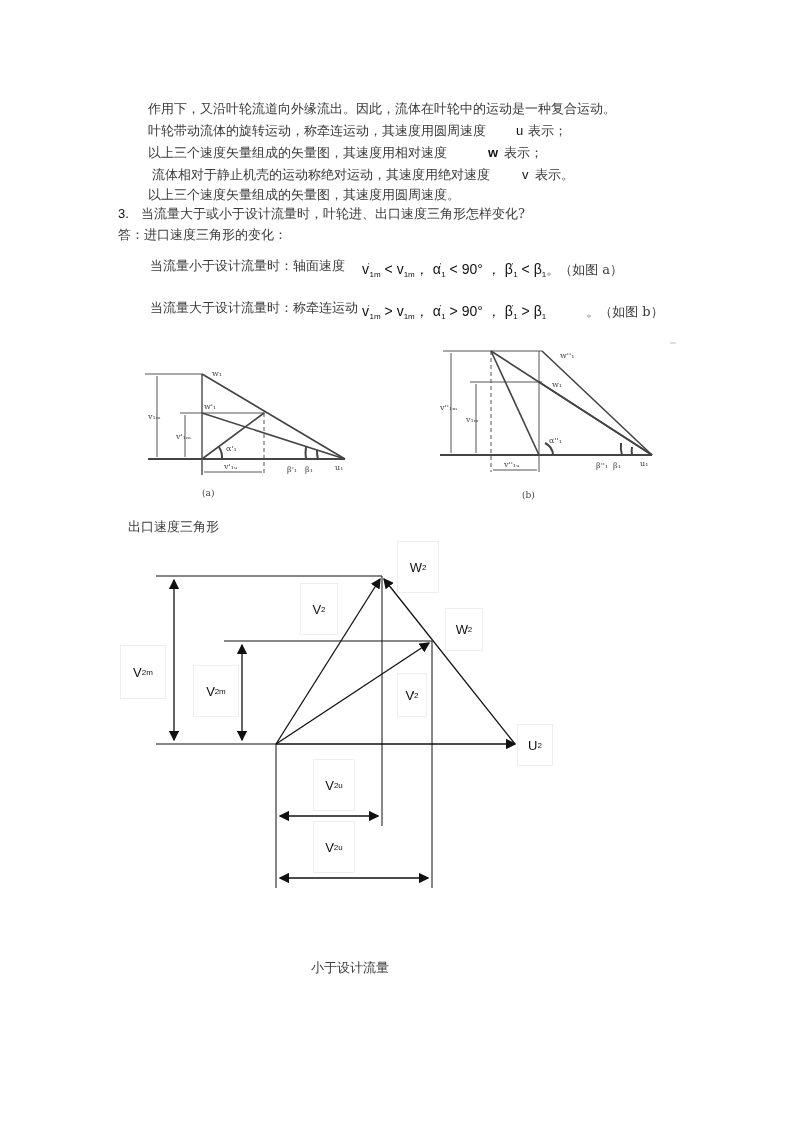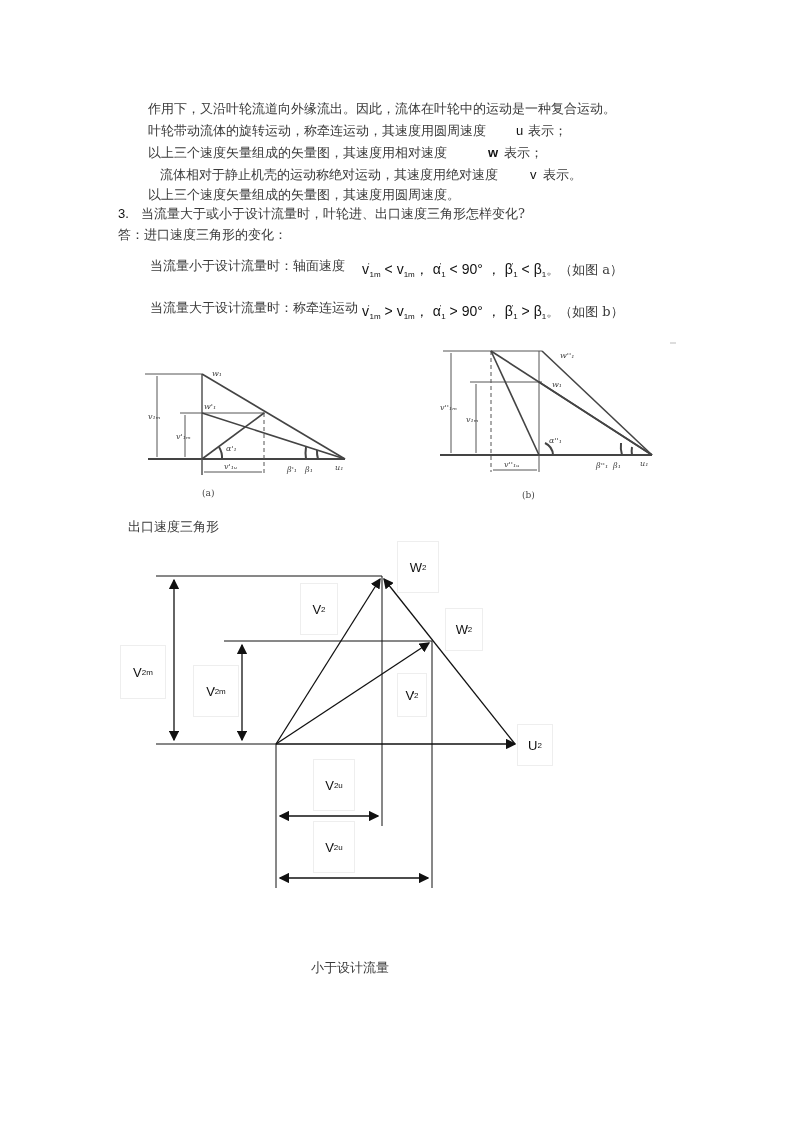--- a/index.html
+++ b/index.html
@@ -9,40 +9,40 @@
   .sans { font-family:"Liberation Sans", sans-serif; color:#111; }
   .sym { font-family:"Liberation Sans", sans-serif; font-size:14px; color:#111;text-align:right; }
   .sub { font-size:8px; vertical-align:-3px; }
   .sup { font-size:8px; vertical-align:6px; margin-left:-1px; }
   svg { position:absolute; left:0; top:0; }
   .lbl { position:absolute; background:#fff; border:1px solid #eee; font-family:"Liberation Sans", sans-serif;
          font-size:13px; color:#111; display:flex; align-items:center; justify-content:center; }
   .lbl .s { font-size:8px; vertical-align:-3px; }
   .lbl .p { font-size:9px; vertical-align:7px; margin-left:-2px; }
   .fig { position:absolute; filter:blur(0.4px); }
-  .figtxt { position:absolute; font-family:"DejaVu Serif", serif; font-style:italic; font-size:8px; color:#444; }
+  .figtxt { position:absolute; font-family:"DejaVu Serif", serif; font-size:8px; color:#444; }
 </style>
 </head>
 <body>
 
 <div class="line" style="left:148px;top:101px;">作用下，又沿叶轮流道向外缘流出。因此，流体在叶轮中的运动是一种复合运动。</div>
 
 <div class="line" style="left:148px;top:123px;">
   <span>叶轮带动流体的旋转运动，称牵连运动，其速度用圆周速度</span>
   <span class="sans" style="position:absolute;left:368px;">u</span>
   <span style="position:absolute;left:380px;">表示；</span>
 </div>
 
 <div class="line" style="left:148px;top:145px;">
   <span>以上三个速度矢量组成的矢量图，其速度用相对速度</span>
   <span class="sans" style="position:absolute;left:340px;font-weight:bold;">w</span>
   <span style="position:absolute;left:356px;">表示；</span>
 </div>
 
-<div class="line" style="left:160px;top:167px;">
+<div class="line" style="left:152px;top:167px;">
   <span>流体相对于静止机壳的运动称绝对运动，其速度用绝对速度</span>
   <span class="sans" style="position:absolute;left:370px;">v</span>
   <span style="position:absolute;left:383px;font-family:Liberation Serif, serif;">表示。</span>
 </div>
 
 <div class="line" style="left:148px;top:187px;">以上三个速度矢量组成的矢量图，其速度用圆周速度。</div>
 
 <div class="line" style="left:118px;top:206px;">
   <span class="sans">3.</span>
   <span style="margin-left:8px;">当流量大于或小于设计流量时，叶轮进、出口速度三角形怎样变化?</span>
@@ -68,21 +68,21 @@
   <span>当流量大于设计流量时：称牵连运动</span>
   <span class="sym" style="position:absolute;left:212px;top:0;">
     <span>v</span><span class="sup">'</span><span class="sub">1m</span>
     <span>&gt;</span>
     <span>v</span><span class="sub">1m</span>，
     <span>α</span><span class="sup">'</span><span class="sub">1</span>
     <span>&gt;</span>
     <span>90°</span> ，
     <span>β</span><span class="sup">'</span><span class="sub">1</span>
     <span>&gt;</span>
-    <span>β</span><span class="sub">1</span><span style="font-family:'DejaVu Serif',serif;font-size:13px;color:#3a3a3a;">。（如图 b）</span>
+    <span>β</span><span class="sub">1</span><span style="font-family:'DejaVu Serif',serif;font-size:13px;color:#3a3a3a;margin-left:40px;">。（如图 b）</span>
   </span>
 </div>
 
 <svg class="fig" width="797" height="520" viewBox="0 0 797 520">
   <defs>
     <marker id="ah" markerWidth="6" markerHeight="6" refX="5" refY="3" orient="auto">
         <path d="M0,0 L6,3 L0,6 z" fill="#444"></path>
       </marker>
   </defs>
   <g stroke="#555" stroke-width="1" fill="none">

